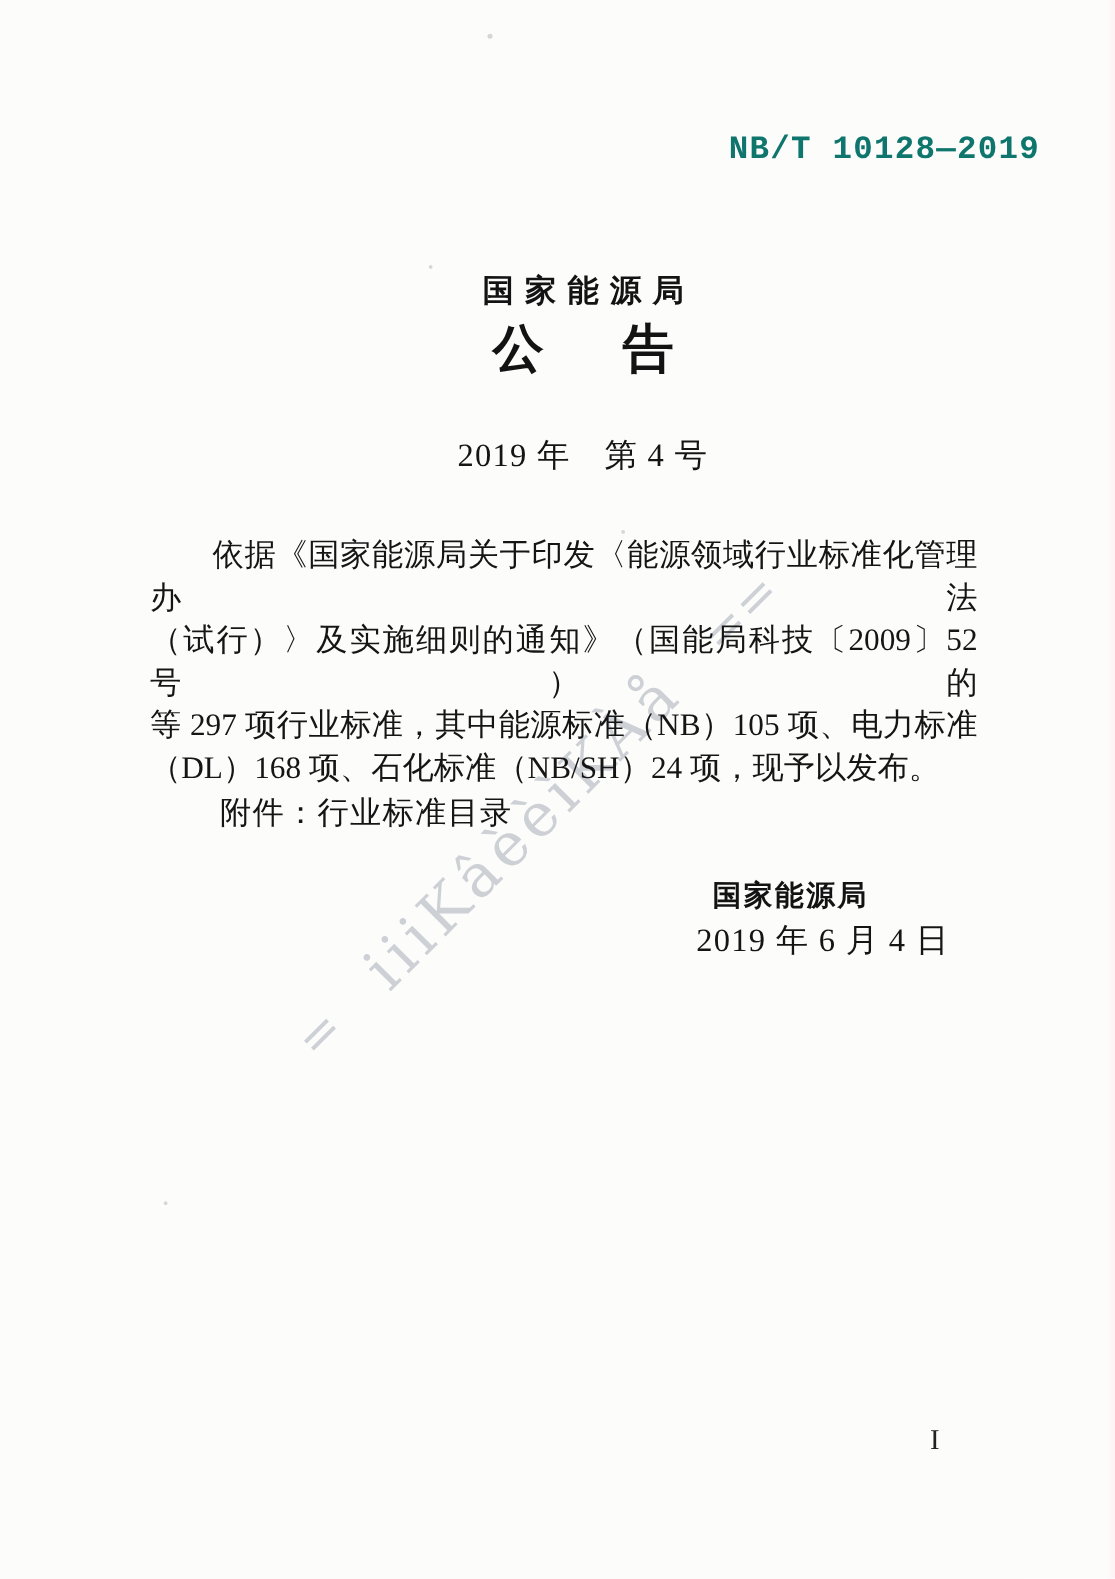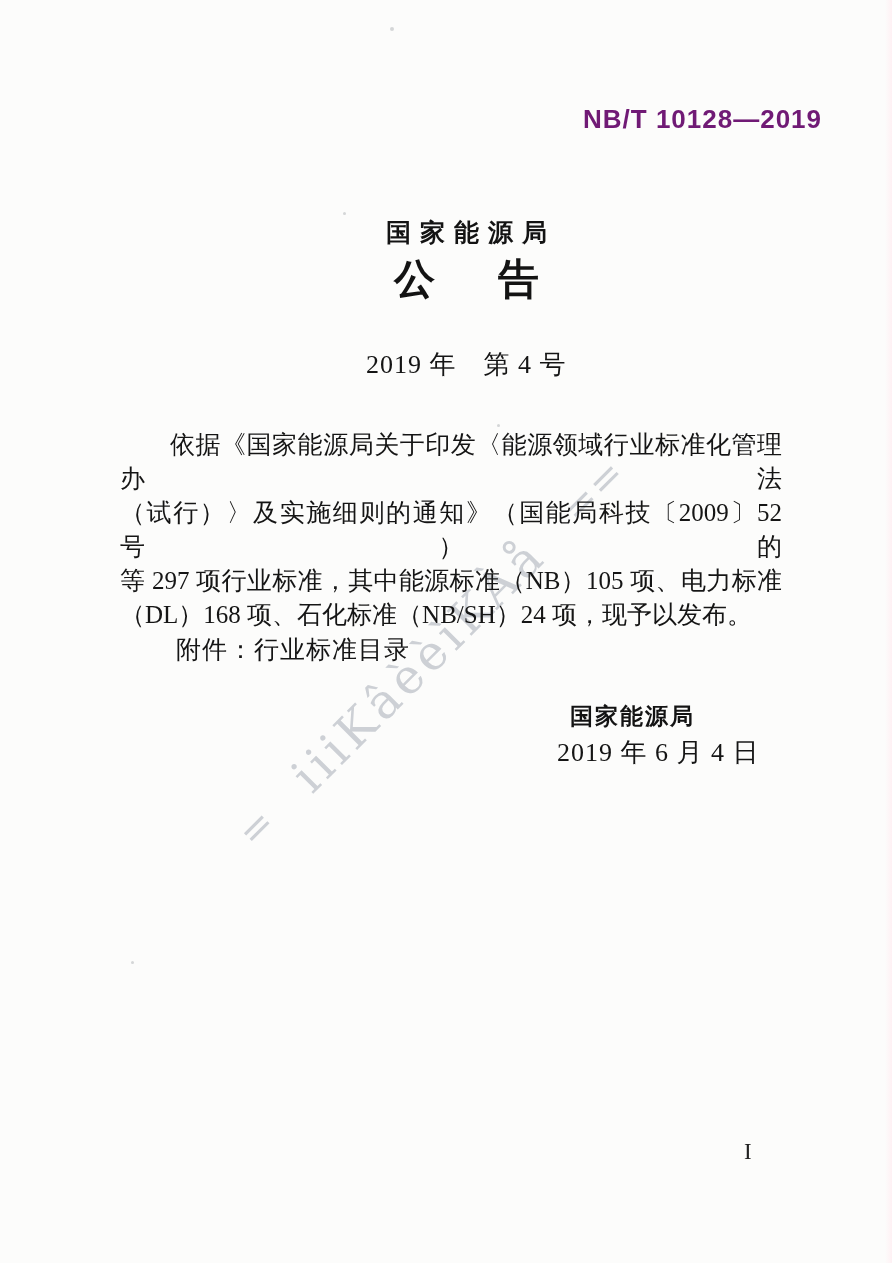--- a/index.html
+++ b/index.html
@@ -20,25 +20,25 @@
   .edge-tint {
     position: absolute;
     top: 0; right: 0;
     width: 7px; height: 100%;
     background: linear-gradient(to right, rgba(255,255,255,0), rgba(255,238,242,0.8));
   }
 
   .std-code {
     position: absolute;
     left: 583px; top: 104px;
-    font-family: Liberation Sans, sans-serif;
+    font-family: Liberation Mono, monospace;
     font-weight: 700;
     font-size: 26px;
     letter-spacing: 1px;
-    color: #701a75;
+    color: #0f766e;
     white-space: nowrap;
   }
 
   .org-title {
     position: absolute;
     left: 386px; top: 216px;
     font-family: "Liberation Sans", "DejaVu Sans", sans-serif;
     font-weight: 700;
     font-size: 25px;
     letter-spacing: 9px;

